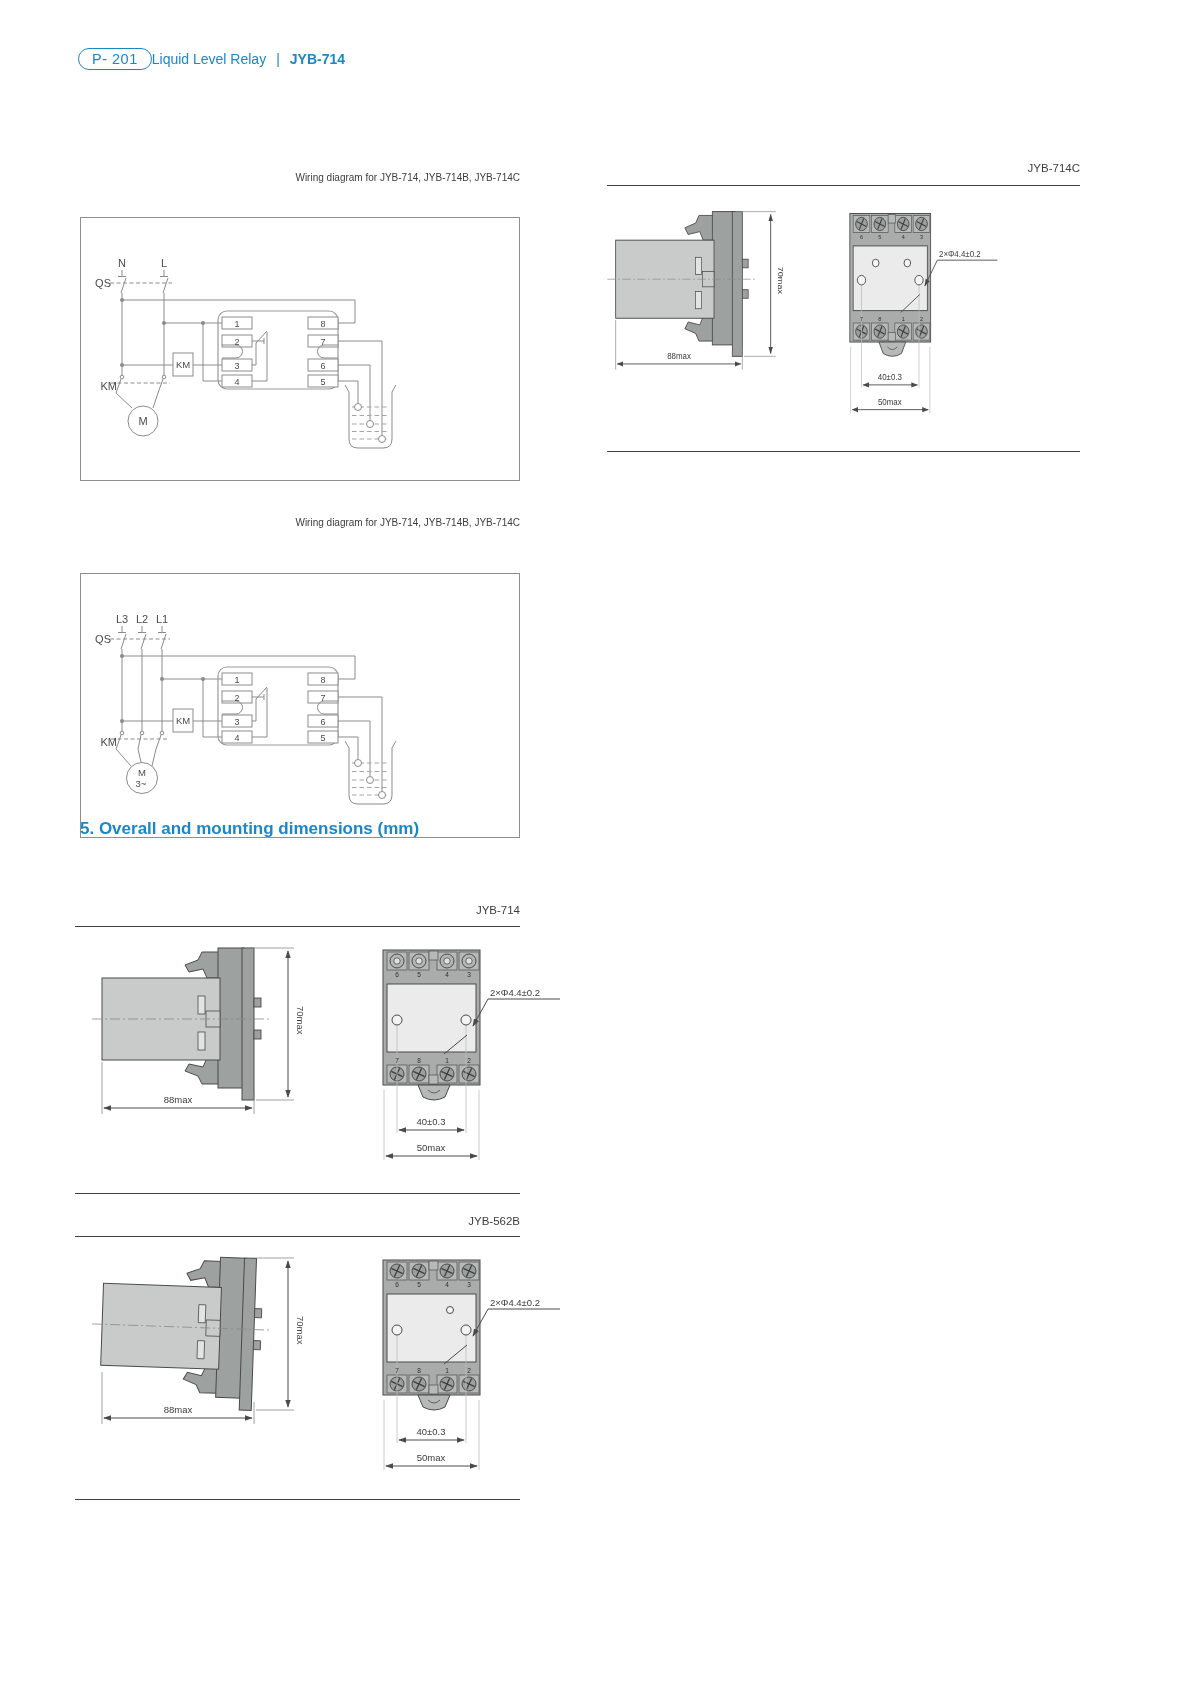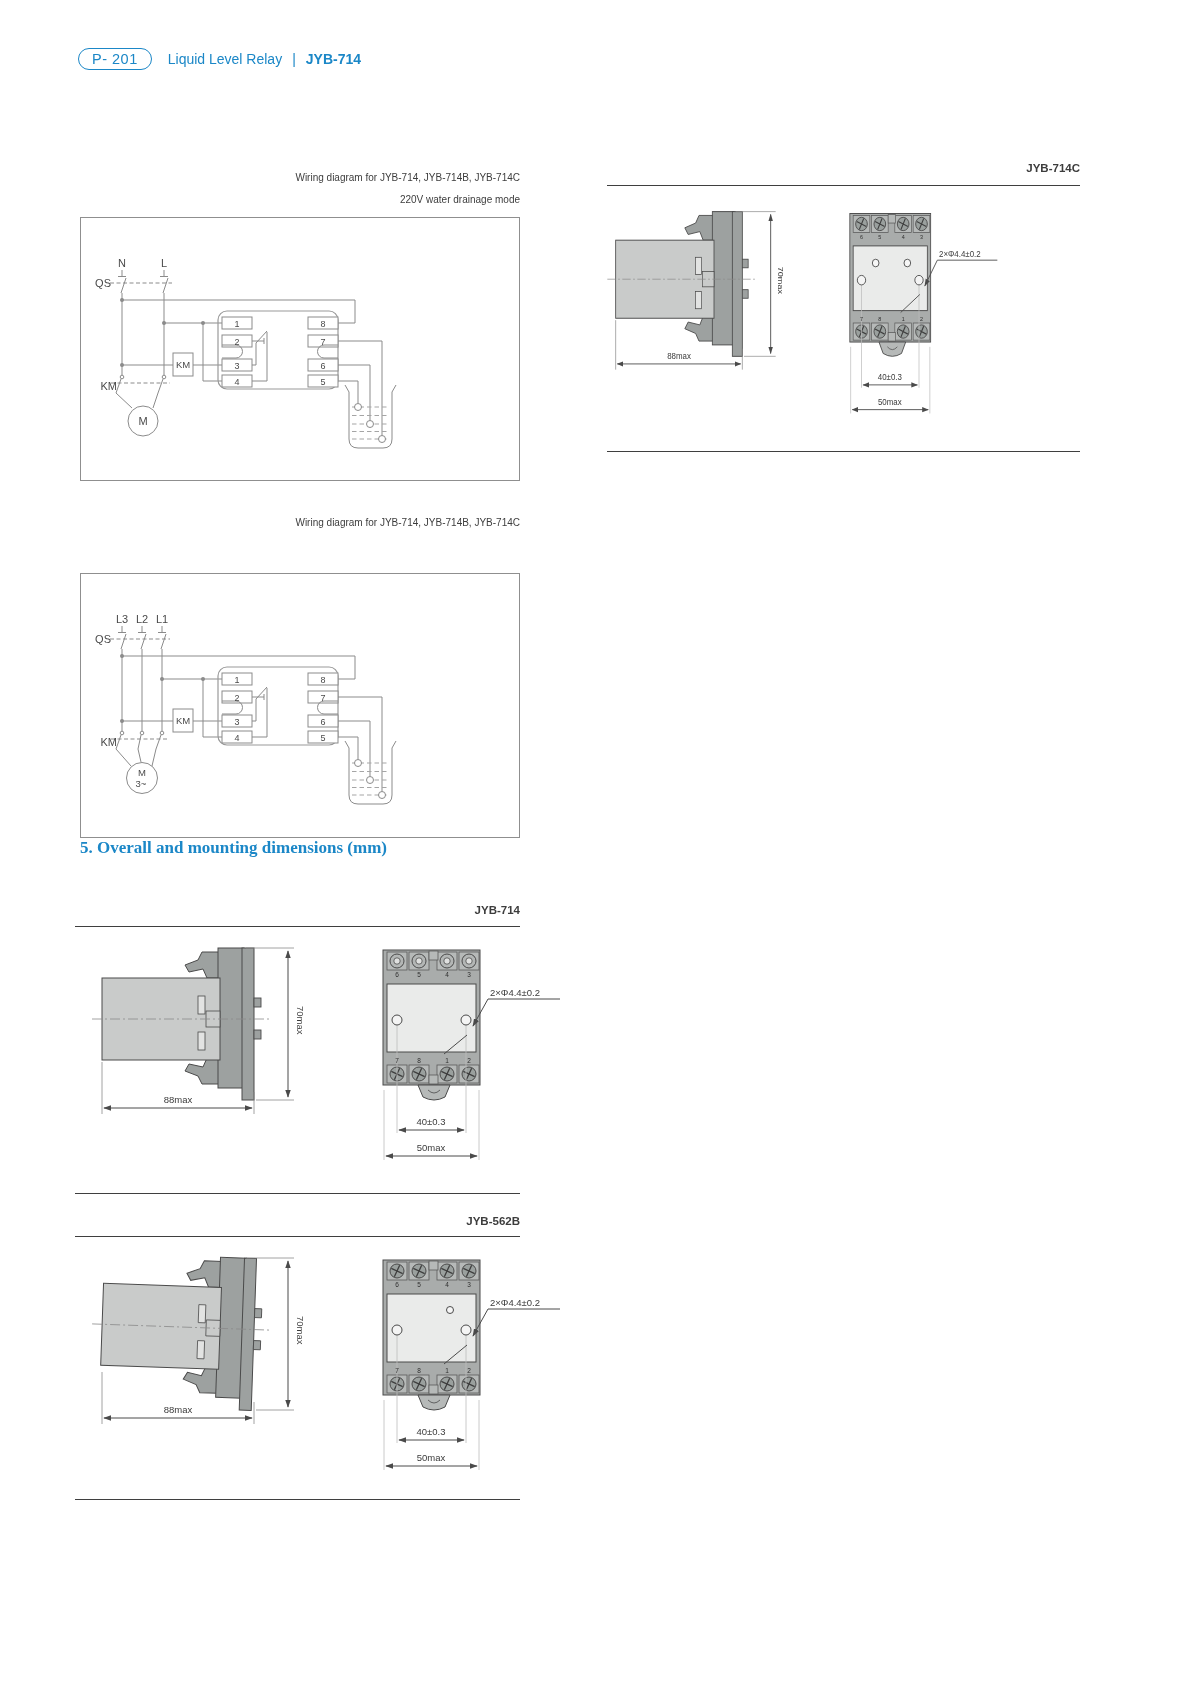--- a/index.html
+++ b/index.html
@@ -1,30 +1,30 @@
 <!DOCTYPE html>
 <html><head>
 <meta charset="utf-8">
 <style>
   html,body{margin:0;padding:0;background:#fff;}
   .page{position:relative;width:1191px;height:1684px;background:#fff;overflow:hidden;
         font-family:"Liberation Sans",sans-serif;}
   
-  .hdr{position:absolute;left:78px;top:48px;display:flex;align-items:center;gap:16px;}
+  .hdr{position:absolute;left:78px;top:48px;display:flex;align-items:center;}
   .pill{border:1.5px solid #1b87c7;border-radius:14px;padding:2px 13px;color:#1b87c7;
         font-size:14.5px;letter-spacing:.5px;}
   .hline{color:#1b87c7;font-size:14px;display:flex;gap:10px;align-items:center;}
   .hline .model{font-weight:bold;}
   
   .wtitle{position:absolute;left:80px;width:440px;text-align:right;color:#3d3d3d;
           font-size:10px;line-height:22px;}
   
   .rule{position:absolute;height:1px;background:#3f3f3f;}
-  .seclabel{position:absolute;color:#3d3d3d;font-size:11.5px;text-align:right;font-weight:bold;}
-  .heading{position:absolute;left:80px;top:838px;color:#1b87c7;font-size:17px;font-weight:bold;font-family:Liberation Serif, serif;}
+  .seclabel{position:absolute;color:#3d3d3d;font-size:11.5px;text-align:right;}
+  .heading{position:absolute;left:80px;top:819px;color:#1b87c7;font-size:17px;font-weight:bold;}
   svg{position:absolute;overflow:visible;}
   
   .wtx{font-family:"Liberation Sans",sans-serif;font-size:11px;fill:#4a4a4a;}
   .wtx2{font-family:"Liberation Sans",sans-serif;font-size:9.5px;fill:#4a4a4a;}
   .term{font-family:"Liberation Sans",sans-serif;font-size:9px;fill:#4a4a4a;text-anchor:middle;}
   .dtx{font-family:"Liberation Sans",sans-serif;font-size:9.5px;fill:#3b3b3b;}
   .ttx{font-family:"Liberation Sans",sans-serif;font-size:6.5px;fill:#2f2f2f;text-anchor:middle;}
   .wire{stroke:#8b8b8b;stroke-width:1;fill:none;}
   .wired{stroke:#8b8b8b;stroke-width:1;fill:none;stroke-dasharray:4 2.5;}
   .wdash{stroke:#a5a5a5;stroke-width:1;fill:none;stroke-dasharray:4.5 3;}
@@ -99,21 +99,20 @@
     <span class="pill">P- 201</span>
     <span class="hline">
       <span>Liquid Level Relay</span>
       <span>|</span>
       <span class="model">JYB-714</span>
     </span>
   </div>
 
   <div class="wtitle" style="top:167px">
     <div>Wiring diagram for JYB-714, JYB-714B, JYB-714C</div>
-    <div>220V water drainage mode</div>
   </div>
 
   <svg style="left:80px;top:217px;width:440px;height:264px" viewBox="0 0 440 264">
     <rect x="0.5" y="0.5" width="439" height="263" fill="none" stroke="#8f8f8f" stroke-width="1"></rect>
 
     <text class="wtx" x="42" y="50" text-anchor="middle">N</text>
     <text class="wtx" x="84" y="50" text-anchor="middle">L</text>
     <g>
       <path class="wire" d="M42,53V59M38,59.5H46M46,61L41,76"></path>
       <path class="wire" d="M84,53V59M80,59.5H88M88,61L83,76"></path>

